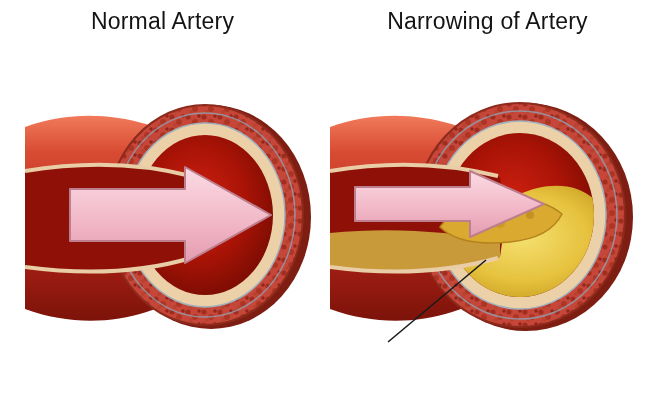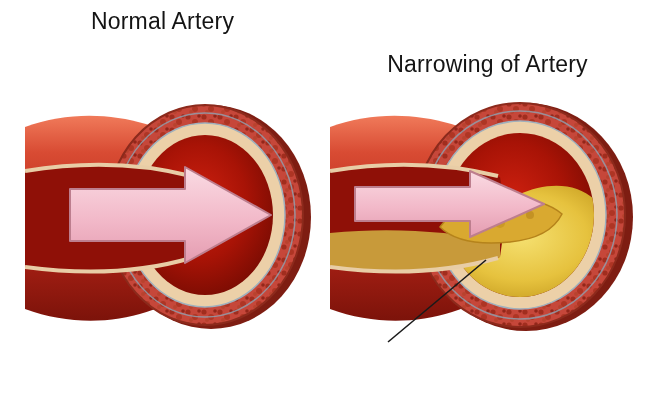--- a/index.html
+++ b/index.html
@@ -5,21 +5,21 @@
   html,body{margin:0;padding:0;background:#fff;}
   .stage{
     position:relative;width:650px;height:400px;background:#ffffff;
     overflow:hidden;font-family:"Liberation Sans",sans-serif;padding-left:43px;
   }
   .panel-title{
     position:absolute;top:8px;width:325px;text-align:center;
     font-size:23px;color:#141414;letter-spacing:.2px;
   }
   .panel-title.left{left:0;}
-  .panel-title.right{left:325px;margin-top:43px;}
+  .panel-title.right{left:325px;}
   .artery-svg{position:absolute;}
   .annotation-label{
     position:absolute;left:310px;top:340px;width:150px;
     font-size:18px;line-height:1.45;color:#141414;
   }
   .pointer-overlay{position:absolute;left:0;top:0;pointer-events:none;}
 </style>
 </head>
 <body>
 

